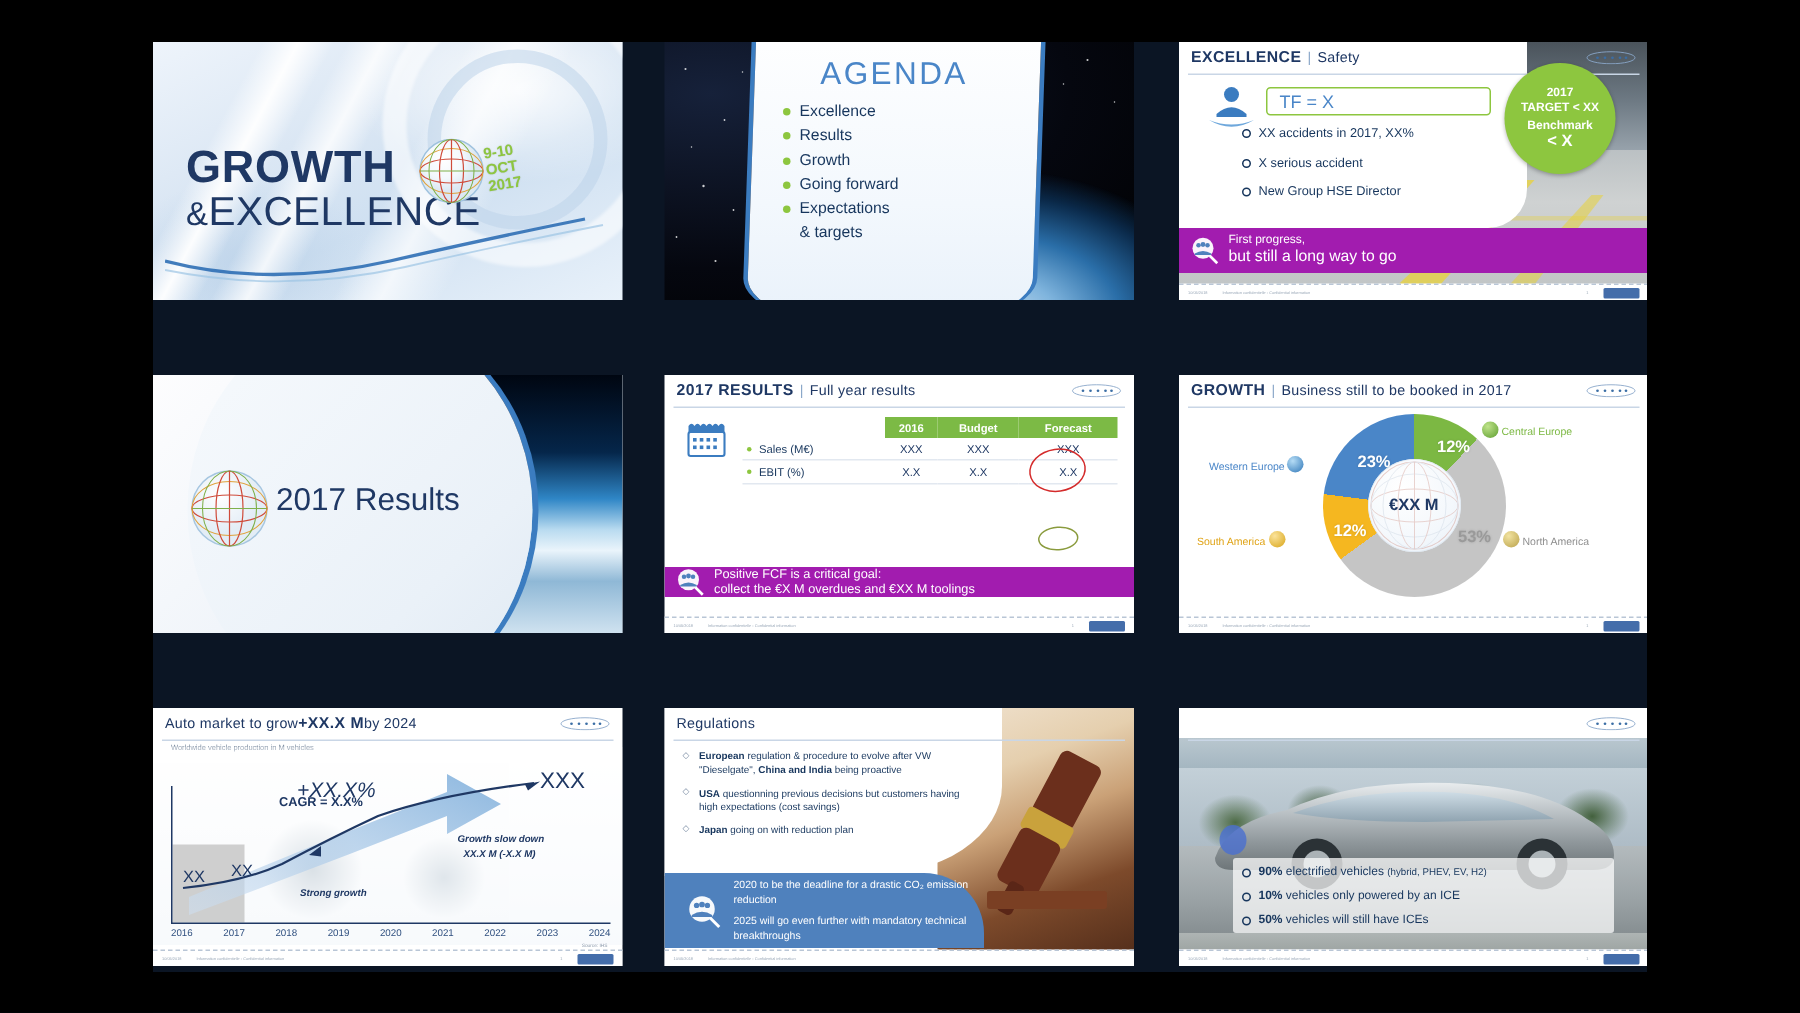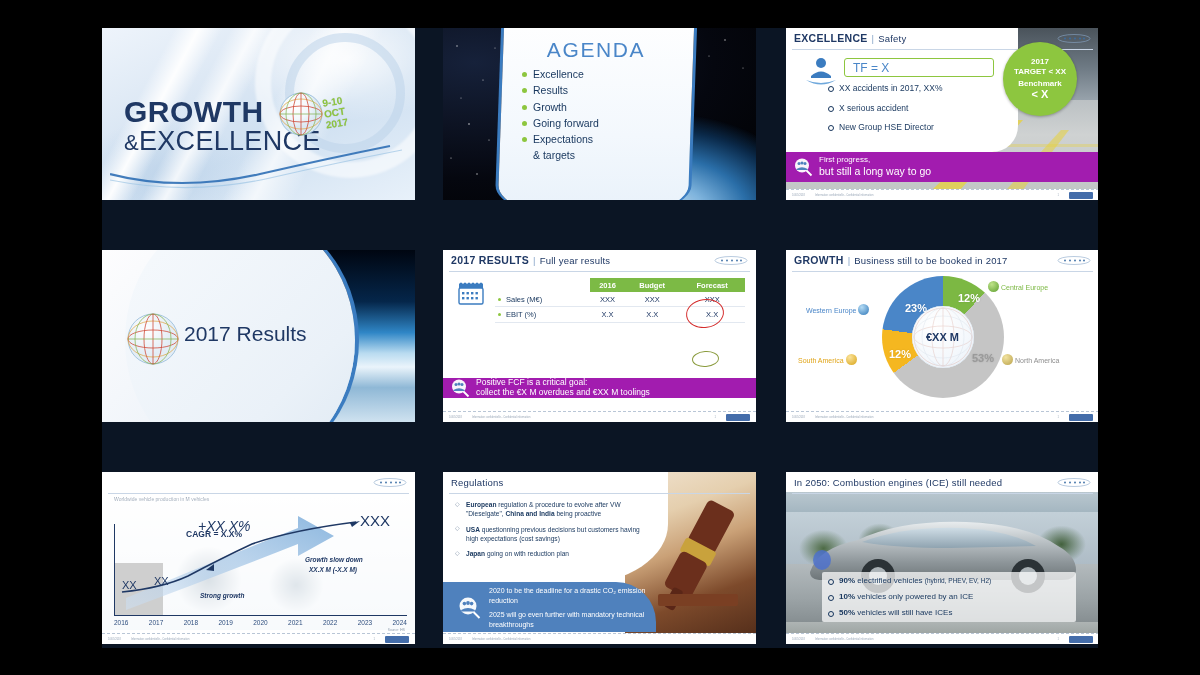--- a/index.html
+++ b/index.html
@@ -743,20 +743,25 @@
       <div class="s-footer">
         <span>10/05/2018</span>
         <span>Information confidentielle - Confidential information</span>
         <span class="fspacer"></span>
         <span>1</span>
         <span class="foot-logo"></span>
       </div>
     </div>
 
     <div class="slide s7 r2 c0">
+      <div class="s-title">
+        <span>Auto market to grow </span>
+          <span class="kicker">+XX.X M</span>
+          <span> by 2024</span>
+      </div>
       <div class="s-rule"></div>
       <div class="logo-dots">
         <svg width="34" height="9" viewBox="0 0 34 9">
           <ellipse cx="17" cy="4.5" rx="16" ry="4" fill="none" stroke="#8aa7c9" stroke-width=".6"></ellipse>
           <g fill="#3b6ea5">
               <circle cx="8" cy="4.5" r=".9"></circle>
               <circle cx="13" cy="4.5" r=".9"></circle>
               <circle cx="18" cy="4.5" r=".9"></circle>
               <circle cx="23" cy="4.5" r=".9"></circle>
               <circle cx="27" cy="4.5" r=".9"></circle>
@@ -892,23 +897,20 @@
           <path d="M10 62 Q18 38 58 30 Q100 10 166 12 Q226 14 258 36 Q276 46 276 60 Q276 70 262 70 L22 70 Q10 70 10 62 Z" fill="url(#carbody)"></path>
           <path d="M62 32 Q104 16 162 18 Q208 20 236 36 L150 38 Q96 38 62 32 Z" fill="url(#glass)"></path>
           <circle cx="78" cy="66" r="17" fill="#2b3236"></circle>
             <circle cx="78" cy="66" r="9" fill="#aab2b6"></circle>
           <circle cx="228" cy="66" r="17" fill="#2b3236"></circle>
             <circle cx="228" cy="66" r="9" fill="#aab2b6"></circle>
           <ellipse cx="22" cy="50" rx="9" ry="10" fill="#4a6fd0" opacity=".8"></ellipse>
         </svg>
       </div>
 
-      <div class="s-title">
-        <span>In 2050: Combustion engines (ICE) still needed</span>
-      </div>
       <div class="s-rule"></div>
       <div class="logo-dots">
         <svg width="34" height="9" viewBox="0 0 34 9">
           <ellipse cx="17" cy="4.5" rx="16" ry="4" fill="none" stroke="#8aa7c9" stroke-width=".6"></ellipse>
           <g fill="#3b6ea5">
               <circle cx="8" cy="4.5" r=".9"></circle>
               <circle cx="13" cy="4.5" r=".9"></circle>
               <circle cx="18" cy="4.5" r=".9"></circle>
               <circle cx="23" cy="4.5" r=".9"></circle>
               <circle cx="27" cy="4.5" r=".9"></circle>

